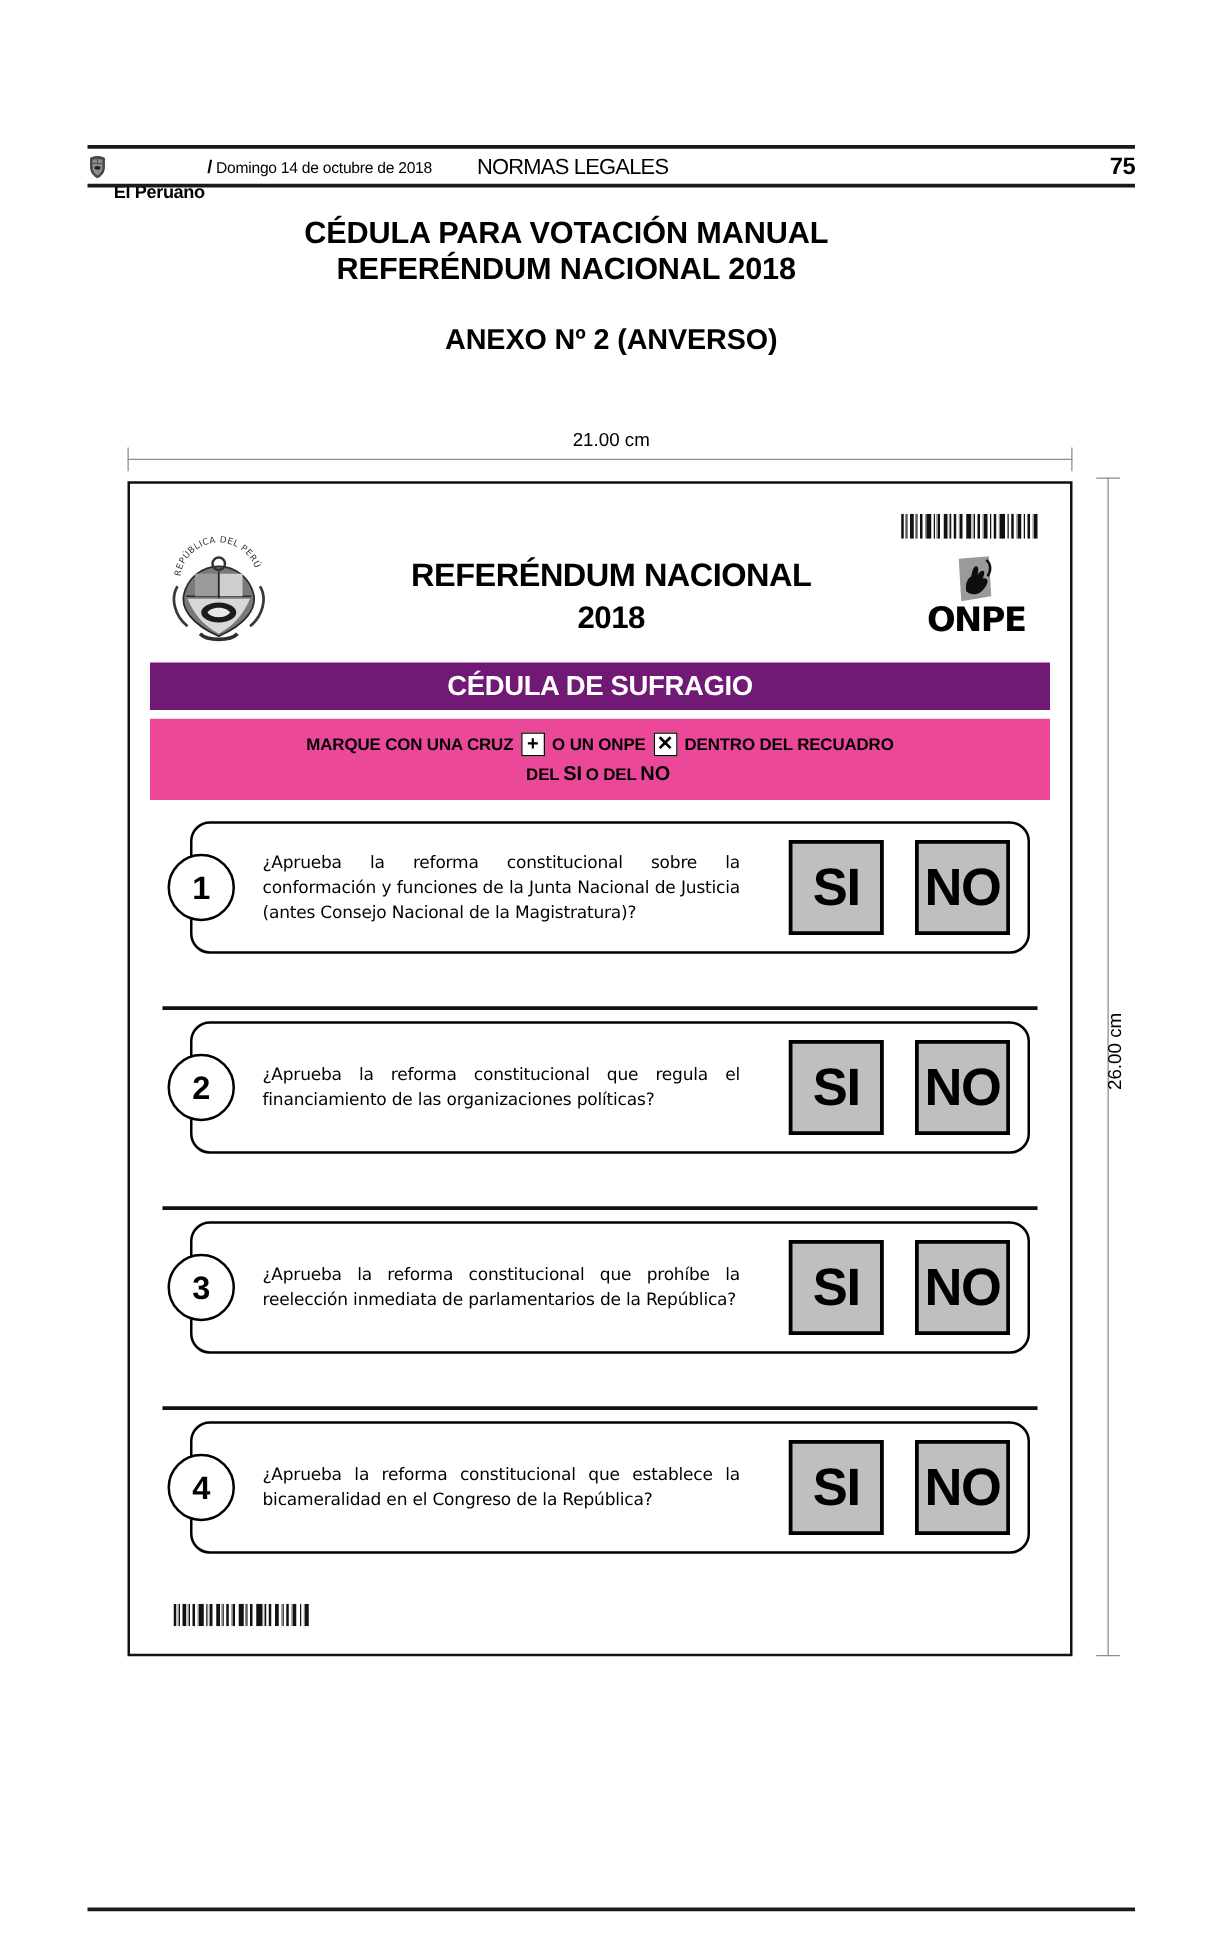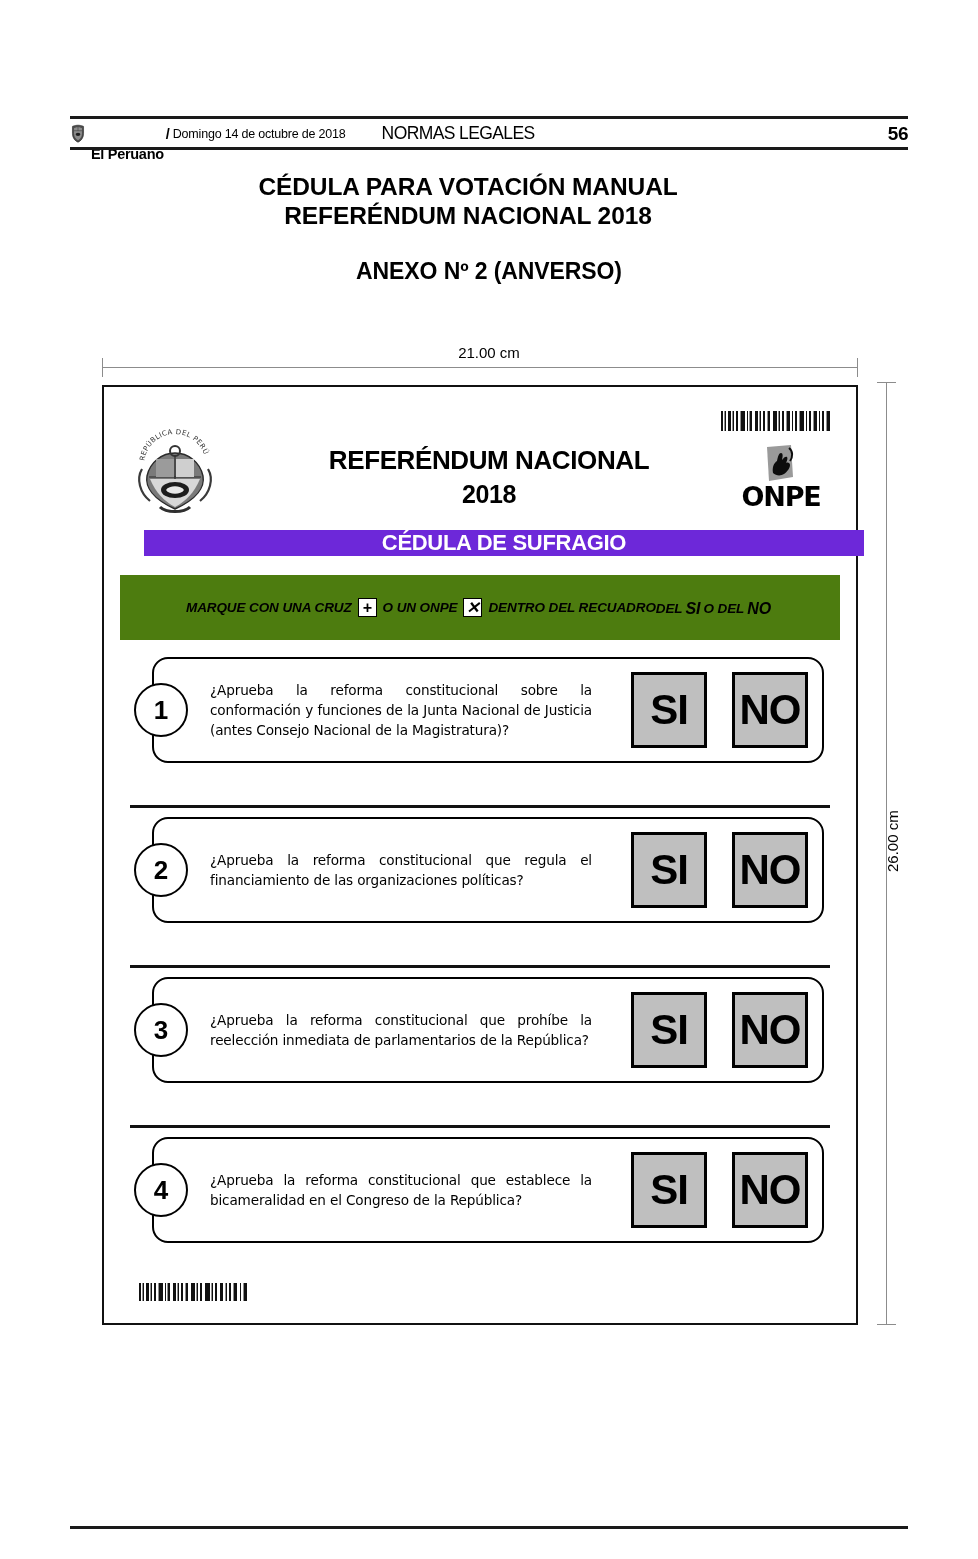--- a/index.html
+++ b/index.html
@@ -79,21 +79,21 @@
   .hdr-pageno {
     margin-left: auto;
     font-size: 19px;
     font-weight: bold;
     letter-spacing: -0.5px;
   }
 
   
   .doc-title {
     position: absolute;
-    left: 15px;
+    left: 0;
     top: 172px;
     width: 906px;
     text-align: center;
     font-size: 24.5px;
     font-weight: bold;
     line-height: 29px;
     letter-spacing: -0.1px;
   }
   .doc-subtitle {
     position: absolute;
@@ -239,48 +239,46 @@
     letter-spacing: -1.2px;
     font-family: "DejaVu Sans", sans-serif;
   }
 
   
   .banner {
     position: absolute;
     left: 16px;
     top: 143px;
     width: 720px;
-    height: 26px;
-    background: #6d28d9;
+    height: 38px;
+    background: #701a75;
     color: #fff;
     display: flex;
     align-items: center;
     justify-content: center;
     font-size: 22px;
     font-weight: bold;
     letter-spacing: -0.3px;
-    margin-left: 24px;
   }
 
   
   .instructions {
     position: absolute;
     left: 16px;
     top: 188px;
     width: 720px;
     height: 65px;
-    background: #4d7c0f;
+    background: #ec4899;
     display: flex;
-    flex-direction: row;
+    flex-direction: column;
     align-items: center;
     justify-content: center;
     font-size: 13.5px;
     font-weight: bold;
     letter-spacing: -0.1px;
-    font-style: italic;
   }
   .instr-line {
     display: flex;
     align-items: center;
     line-height: 22px;
   }
   .instr-line + .instr-line { margin-top: 2px; }
   .mark-box {
     display: inline-flex;
     align-items: center;
@@ -401,21 +399,21 @@
     <svg class="hdr-shield" viewBox="0 0 40 48">
       <path d="M20 3 C13 3 6 6 6 6 L6 24 C6 36 13 43 20 46 C27 43 34 36 34 24 L34 6 C34 6 27 3 20 3 Z" fill="#4d4d4d" stroke="#222" stroke-width="1.5"></path>
       <path d="M20 8 C15 8 10 10 10 10 L10 24 C10 33 15 38 20 41 C25 38 30 33 30 24 L30 10 C30 10 25 8 20 8 Z" fill="#8c8c8c"></path>
       <path d="M10 17 L30 17 M20 8 L20 17" stroke="#2b2b2b" stroke-width="1.2" fill="none"></path>
       <ellipse cx="20" cy="26" rx="6" ry="4" fill="#1f1f1f"></ellipse>
     </svg>
     <span class="hdr-brand">El Peruano</span>
     <span class="hdr-sep">/</span>
     <span class="hdr-date">Domingo 14 de octubre de 2018</span>
     <span class="hdr-section">NORMAS LEGALES</span>
-    <span class="hdr-pageno">56</span>
+    <span class="hdr-pageno">75</span>
   </div>
   <div class="hdr-rule-bot"></div>
 </div>
 
 <div class="doc-title">
   <div>CÉDULA PARA VOTACIÓN MANUAL</div>
   <div>REFERÉNDUM NACIONAL 2018</div>
 </div>
 <div class="doc-subtitle">ANEXO Nº 2 (ANVERSO)</div>
 

